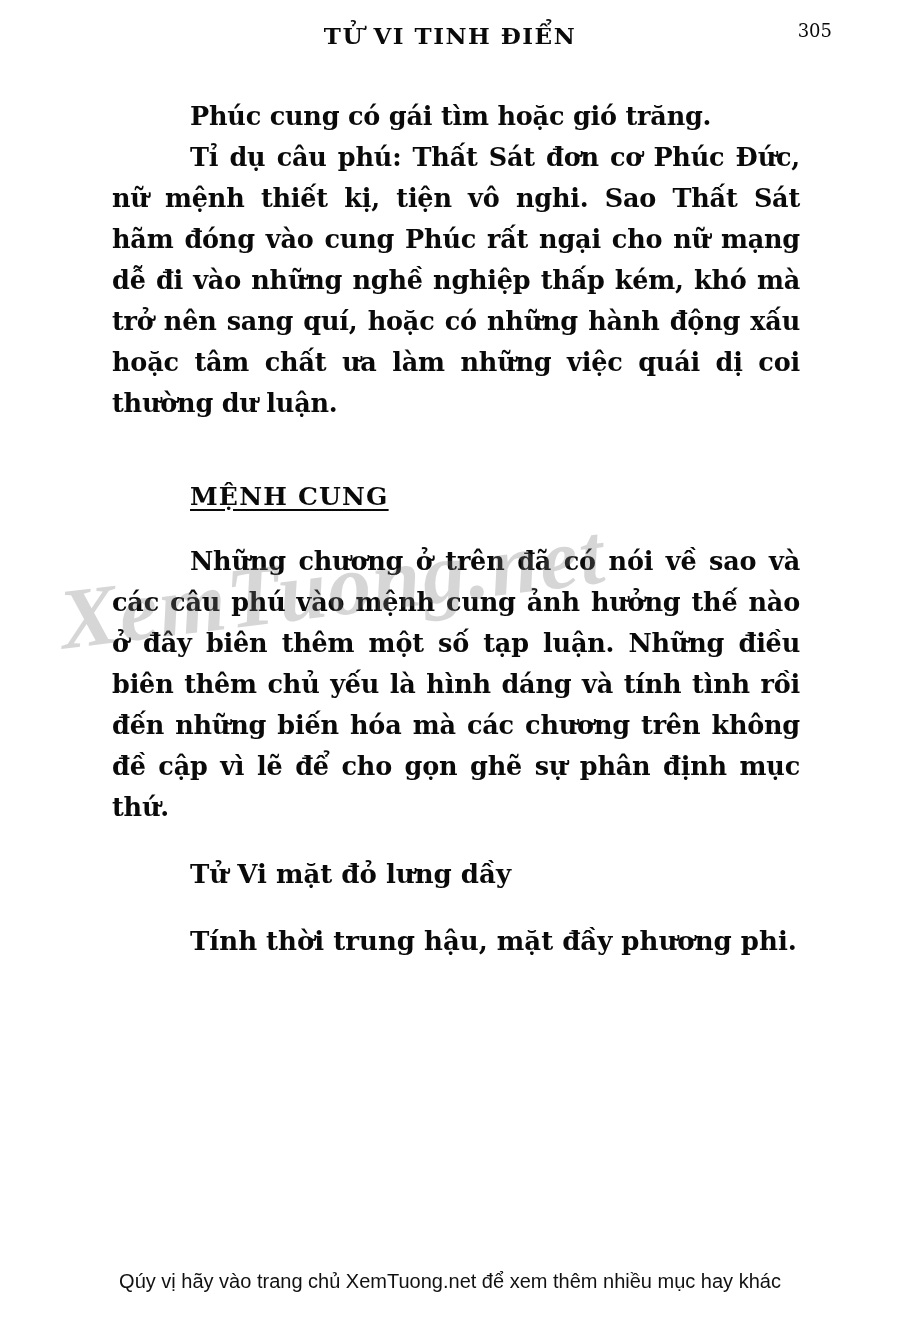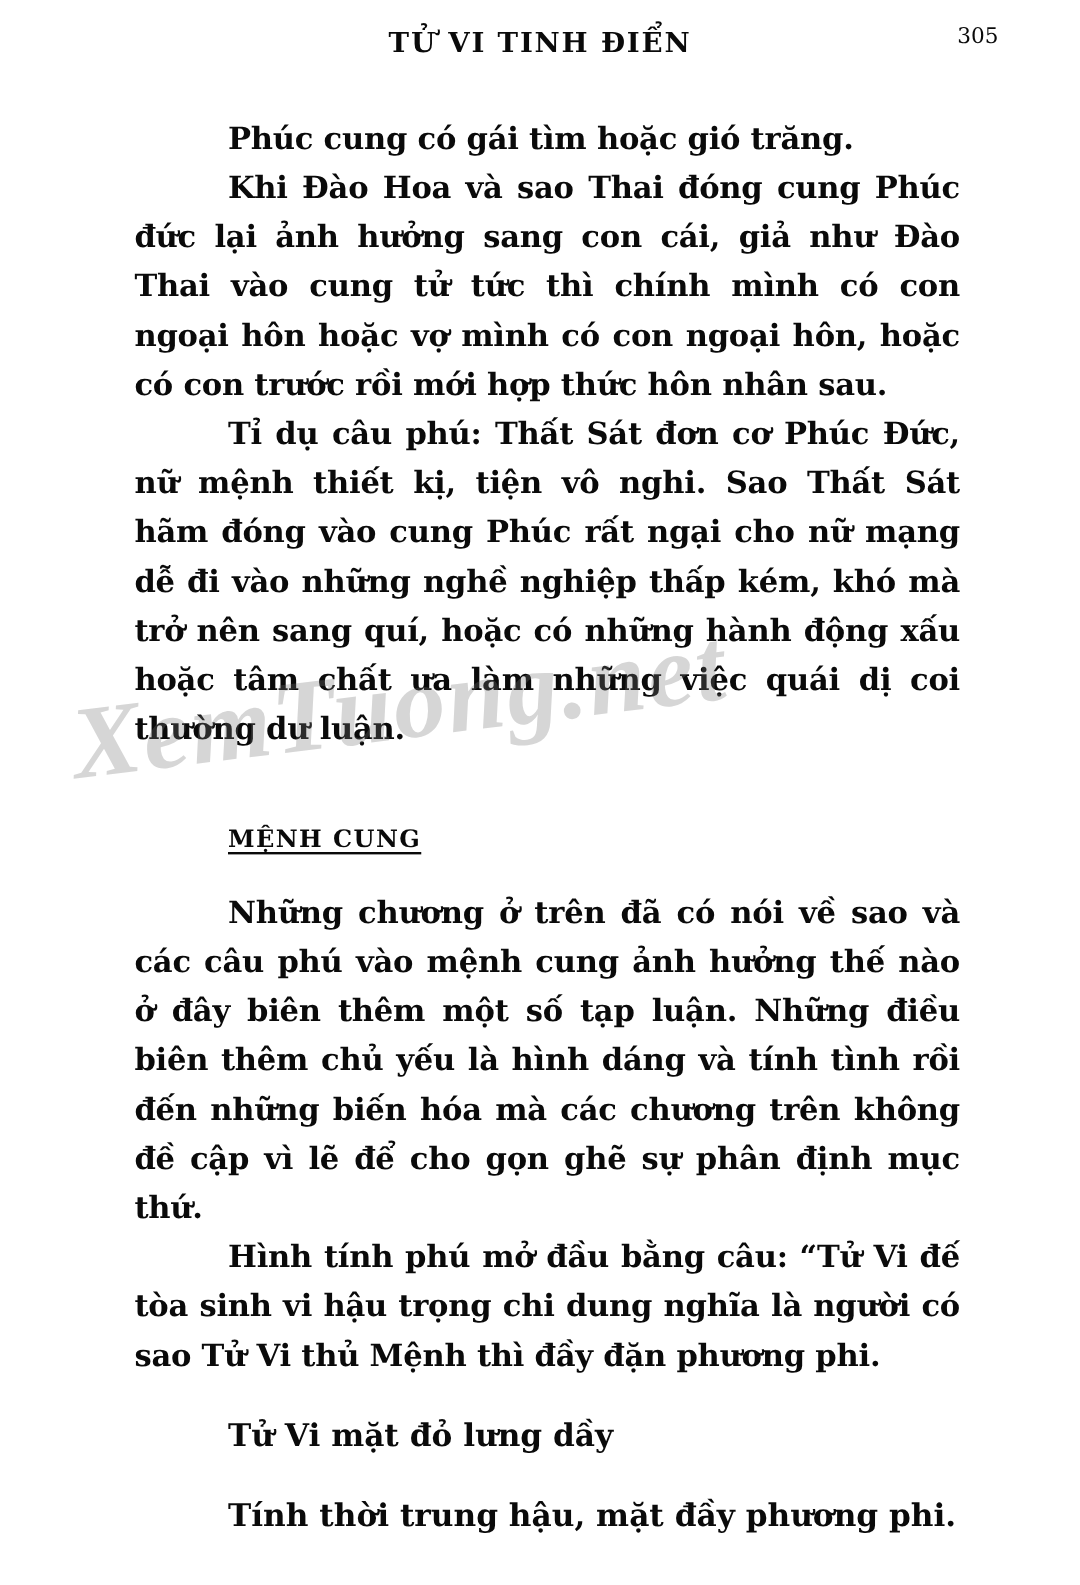--- a/index.html
+++ b/index.html
@@ -52,21 +52,21 @@
     text-indent: 78px;
     font-size: 25.5px;
     line-height: 41px;
     text-align: justify;
     font-family: "DejaVu Serif", serif;
     font-weight: bold;
     letter-spacing: -0.2px;
   }
   .section-heading {
     margin: 58px 0 30px 78px;
-    font-size: 20px;
+    font-size: 25px;
     font-family: "DejaVu Serif", serif;
     font-weight: bold;
     letter-spacing: 1.2px;
     text-decoration: underline;
     text-underline-offset: 4px;
     display: inline-block;
   }
   .heading-wrap {
     display: block;
   }
@@ -109,31 +109,30 @@
 
 <div class="page">
 
   <div class="header">
     <div class="header-title">TỬ VI TINH ĐIỂN</div>
     <div class="header-pageno">305</div>
   </div>
 
   <div class="body-text">
     <p class="para">Phúc cung có gái tìm hoặc gió trăng.</p>
-    <p class="para">Khi Đào Hoa và sao Thai đóng cung Phúc đức lại ảnh hưởng sang con cái, giả như Đào Thai vào cung tử tức thì chính mình có con ngoại hôn hoặc vợ mình có con ngoại hôn, hoặc có con trước rồi mới hợp thức hôn nhân sau.</p>
     <p class="para">Tỉ dụ câu phú: Thất Sát đơn cơ Phúc Đức, nữ mệnh thiết kị, tiện vô nghi. Sao Thất Sát hãm đóng vào cung Phúc rất ngại cho nữ mạng dễ đi vào những nghề nghiệp thấp kém, khó mà trở nên sang quí, hoặc có những hành động xấu hoặc tâm chất ưa làm những việc quái dị coi thường dư luận.</p>
 
     <div class="heading-wrap">
       <span class="section-heading">MỆNH CUNG</span>
     </div>
 
     <p class="para">Những chương ở trên đã có nói về sao và các câu phú vào mệnh cung ảnh hưởng thế nào ở đây biên thêm một số tạp luận. Những điều biên thêm chủ yếu là hình dáng và tính tình rồi đến những biến hóa mà các chương trên không đề cập vì lẽ để cho gọn ghẽ sự phân định mục thứ.</p>
-    <p class="para">Hình tính phú mở đầu bằng câu: “Tử Vi đế tòa sinh vi hậu trọng chi dung nghĩa là người có sao Tử Vi thủ Mệnh thì đầy đặn phương phi.</p>
 
     <p class="verse">Tử Vi mặt đỏ lưng dầy</p>
     <p class="verse">Tính thời trung hậu, mặt đầy phương phi.</p>
 
   </div>
 
   <div class="watermark">XemTuong.net</div>
 
+  <div class="footer">Qúy vị hãy vào trang chủ XemTuong.net để xem thêm nhiều mục hay khác</div>
 
 </div>
 
 </body></html>

